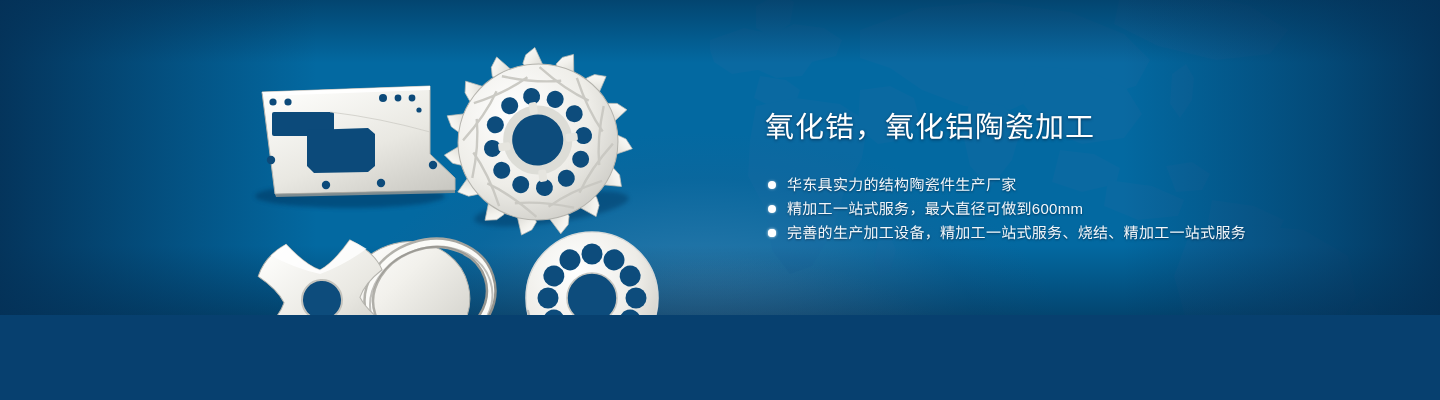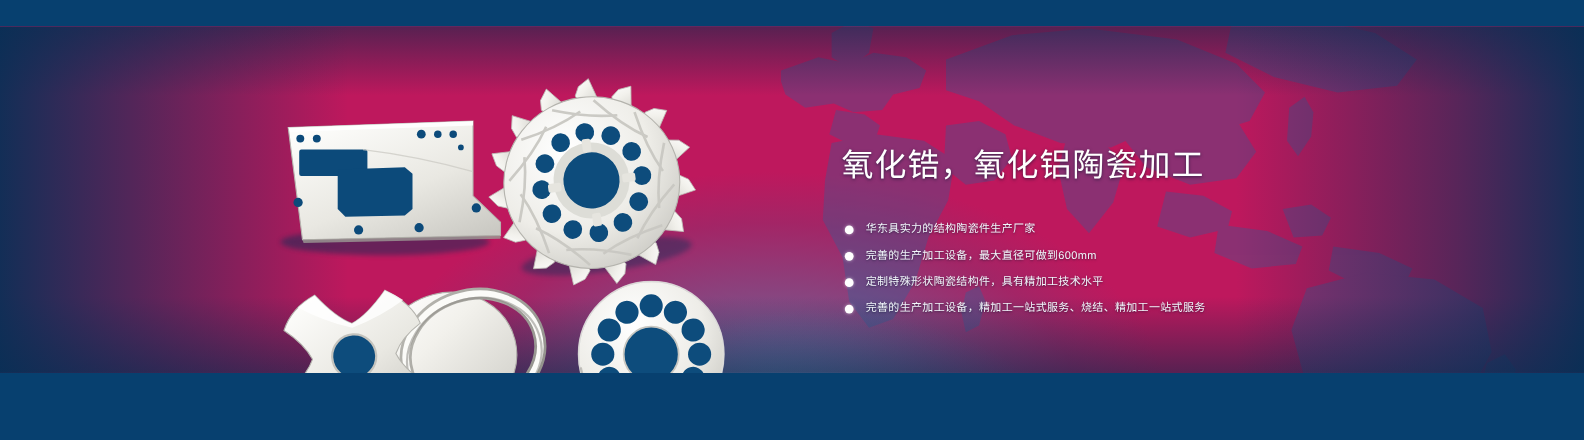--- a/index.html
+++ b/index.html
@@ -4,22 +4,21 @@
 <title>Ceramic Banner</title>
 <style>
   html,body{margin:0;padding:0;}
   body{
     width:1440px;height:400px;overflow:hidden;
     font-family:"Liberation Sans","DejaVu Sans",sans-serif;
     background:#07406f;
   }
   .banner{
     position:relative;width:1440px;height:315px;overflow:hidden;
-    background:#be185d;
-    margin-top:24px;
+    background:#0369a1;
   }
   
   .bg-base{
     position:absolute;inset:0;
     background:
       radial-gradient(ellipse 620px 420px at 690px 300px, #2f7bab 0%, #1e6characters 0%, rgba(47,123,171,0.0) 72%),
       linear-gradient(180deg,#063a66 0%,#084474 45%,#0a4a7c 72%,#073f6c 100%);
   }
   .bg-glow-main{
     position:absolute;left:250px;top:80px;width:900px;height:520px;
@@ -59,21 +58,21 @@
     font-weight:400;
     color:#ffffff;
     letter-spacing:1px;
     text-shadow:0 1px 3px rgba(0,20,45,0.65);
     white-space:nowrap;
   }
   .bullets{list-style:none;margin:0;padding:0;margin-top:27px;}
   .bullets li{
     position:relative;
     padding-left:22px;
-    font-size:10px;
+    font-size:15px;
     line-height:24px;
     color:#f2f7fb;
     letter-spacing:0.3px;
     text-shadow:0 1px 2px rgba(0,18,40,0.55);
     white-space:nowrap;
   }
   .bullets li .dot{
     position:absolute;left:3px;top:8px;
     width:8px;height:8px;border-radius:50%;
     background:#ffffff;
@@ -394,25 +393,24 @@
 
   <div class="copy">
     <h1 class="headline">氧化锆，氧化铝陶瓷加工</h1>
     <ul class="bullets">
       <li>
         <span class="dot"></span>
         <span>华东具实力的结构陶瓷件生产厂家</span>
       </li>
       <li>
         <span class="dot"></span>
-        <span>完善的生产加工设备，最大直径可做到600mm</span>
+        <span>精加工一站式服务，最大直径可做到600mm</span>
       </li>
       <li>
         <span class="dot"></span>
-        <span>定制特殊形状陶瓷结构件，具有精加工技术水平</span>
       </li>
       <li>
         <span class="dot"></span>
         <span>完善的生产加工设备，精加工一站式服务、烧结、精加工一站式服务</span>
       </li>
     </ul>
   </div>
 
 </div>
 

